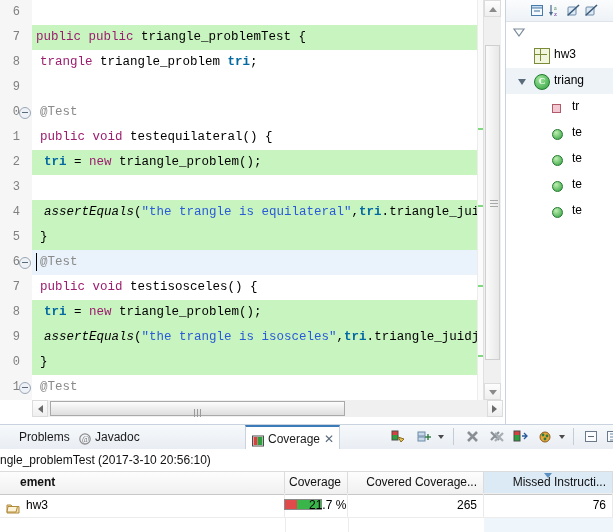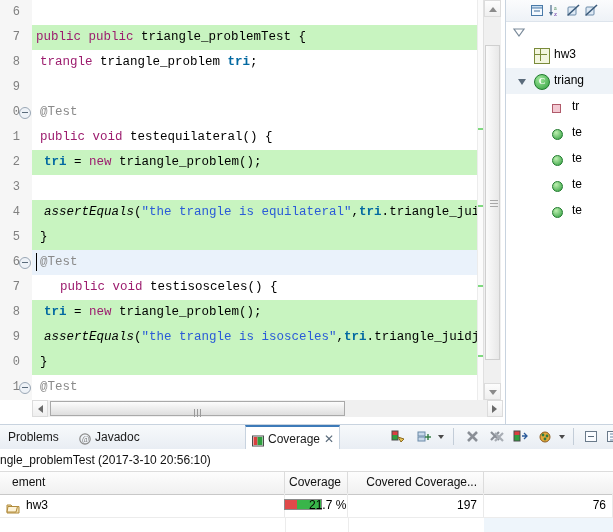--- a/index.html
+++ b/index.html
@@ -242,21 +242,21 @@
     position: absolute; left: 0; top: 47px; width: 613px; height: 22px;
     background: linear-gradient(#fdfdfd,#f0f0f0);
     border-top: 1px solid #dcdcdc; border-bottom: 1px solid #c8c8c8;
   }
   .th {
     position: absolute; top: 0; height: 21px; line-height: 21px;
     font-size: 12px; color: #111; box-sizing: border-box;
     border-right: 1px solid #dcdcdc; overflow: hidden; white-space: nowrap;
   }
   .th.rt { text-align: right; padding-right: 6px; }
-  .th.lt { padding-left: 12px; }
+  .th.lt { padding-left: 20px; font-weight: bold; }
   .th.sorted { background: #dceaf6; }
   .sort-arrow {
     position: absolute; left: 50%; top: 1px; margin-left: -4px;
     width: 0; height: 0;
     border-left: 4px solid transparent; border-right: 4px solid transparent;
     border-top: 5px solid #5b90c0;
   }
 
   .trow {
     position: absolute; left: 0; width: 613px; height: 24px;
@@ -310,21 +310,21 @@
         <div class="cl cov"><span style="padding-left: 0px;"><span class="kw">public</span> <span class="kw">public</span> <span class="plain">triangle_problemTest</span> {</span></div>
         <div class="cl"><span style="padding-left: 4px;"><span class="kw">trangle</span> <span class="plain">triangle_problem</span> <span class="fld">tri</span>;</span></div>
         <div class="cl"><span style="padding-left: 0px;"></span></div>
         <div class="cl"><span style="padding-left: 4px;"><span class="ann">@Test</span></span></div>
         <div class="cl"><span style="padding-left: 4px;"><span class="kw">public</span> <span class="kw">void</span> <span class="plain">testequilateral</span>() {</span></div>
         <div class="cl cov"><span style="padding-left: 8px;"><span class="fld">tri</span> = <span class="kw">new</span> <span class="plain">triangle_problem</span>();</span></div>
         <div class="cl"><span style="padding-left: 0px;"></span></div>
         <div class="cl cov"><span style="padding-left: 8px;"><span class="ital">assertEquals</span>(<span class="str">"the trangle is equilateral"</span>,<span class="fld">tri</span>.<span class="plain">triangle_juid</span></span></div>
         <div class="cl cov"><span style="padding-left: 4px;">}</span></div>
         <div class="cl curline"><span class="caret"></span><span style="padding-left: 4px;"><span class="ann">@Test</span></span></div>
-        <div class="cl"><span style="padding-left: 4px; margin-left: 20px;"><span class="kw">public</span> <span class="kw">void</span> <span class="plain">testisosceles</span>() {</span></div>
+        <div class="cl"><span style="padding-left: 4px;"><span class="kw">public</span> <span class="kw">void</span> <span class="plain">testisosceles</span>() {</span></div>
         <div class="cl cov"><span style="padding-left: 8px;"><span class="fld">tri</span> = <span class="kw">new</span> <span class="plain">triangle_problem</span>();</span></div>
         <div class="cl cov"><span style="padding-left: 8px;"><span class="ital">assertEquals</span>(<span class="str">"the trangle is isosceles"</span>,<span class="fld">tri</span>.<span class="plain">triangle_juidje</span></span></div>
         <div class="cl cov"><span style="padding-left: 4px;">}</span></div>
         <div class="cl"><span style="padding-left: 4px;"><span class="ann">@Test</span></span></div>
       </div>
 
     <div class="ov-ruler">
       <div class="ov-mark" style="top:128px;background:#7fd97f;"></div>
       <div class="ov-mark" style="top:205px;background:#7fd97f;"></div>
       <div class="ov-mark" style="top:285px;background:#7fd97f;"></div>
@@ -432,21 +432,21 @@
         <div class="tree-row">
           <div class="tico ico-method" style="left: 46px;"></div>
           <div class="tlabel" style="left: 66px;">te</div>
         </div>
       </div>
   </div>
 
   <div class="bottom">
     <div class="tabstrip" id="tabstrip">
         <div class="tab" style="left: 4px; width: 62px;">
-          <span class="tab-txt" style="left: 4px;">Problems</span>
+          <span class="tab-txt" style="left: 15px;">Problems</span>
         </div>
         <div class="tab" style="left: 73px; width: 78px;">
           <span class="tab-ico" style="left: 5px;"><svg width="14" height="14" viewBox="0 0 14 14">
               <circle cx="7" cy="7" r="5.2" fill="none" stroke="#8a8a8a" stroke-width="1.2"></circle>
               <text x="4" y="10" font-size="8" fill="#7a7a7a" font-family="Liberation Serif, serif">@</text>
             </svg></span>
           <span class="tab-txt" style="left: 22px;">Javadoc</span>
         </div>
         <div class="tab active" style="left: 245px; width: 95px;">
           <span class="tab-ico" style="left: 5px;"><svg width="14" height="14" viewBox="0 0 14 14">
@@ -528,33 +528,34 @@
         </svg>
       </div>
     </div>
 
     <div class="cov-title">ngle_problemTest (2017-3-10 20:56:10)</div>
 
     <div class="table-head" id="tableHead">
         <div class="th lt" style="left: 0px; width: 285px;"><span>ement</span></div>
         <div class="th rt" style="left: 285px; width: 63px;"><span>Coverage</span></div>
         <div class="th rt" style="left: 348px; width: 136px;"><span>Covered Coverage...</span></div>
+        <div class="th rt sorted" style="left: 484px; width: 129px;"><span>Missed Instructi...</span><div class="sort-arrow"></div></div>
       </div>
     <div id="tableBody">
         <div class="trow" style="top: 69px;">
           <div class="td" style="left: 0px; width: 285px;"><span class="folder-ico"><svg width="14" height="12" viewBox="0 0 14 12">
                 <path d="M1 3 h4 l1.2 1.5 H13 V11 H1 Z" fill="#f3e0b0" stroke="#b08a3a"></path>
                 <path d="M2 4.5 h9.5 L10 10 H1 Z" fill="#fdf3d8" stroke="#b08a3a"></path>
               </svg></span><span style="margin-left: 26px;">hw3</span></div>
           <div class="covbar" style="left: 284px;">
             <div class="red" style="width:34.5%"></div>
             <div class="green" style="width:65.5%"></div>
           </div>
           <div class="td rt" style="left: 309px; width: 39px;">21.7 %</div>
-          <div class="td rt" style="left: 348px; width: 136px;">197</div>
+          <div class="td rt" style="left: 348px; width: 136px;">265</div>
           <div class="td rt" style="left: 484px; width: 129px;">76</div>
         </div>
         <div class="row-sep" style="top: 93px;"></div>
         <div style="position: absolute; left: 285px; top: 94px; width: 1px; height: 38px; background: rgb(236, 236, 236);"></div>
         <div style="position: absolute; left: 348px; top: 94px; width: 1px; height: 38px; background: rgb(236, 236, 236);"></div>
         <div style="position: absolute; left: 484px; top: 94px; width: 1px; height: 38px; background: rgb(236, 236, 236);"></div>
         <div style="position: absolute; left: 484px; top: 94px; width: 129px; height: 38px; background: rgb(238, 245, 251);"></div>
       </div>
   </div>
 </div>

